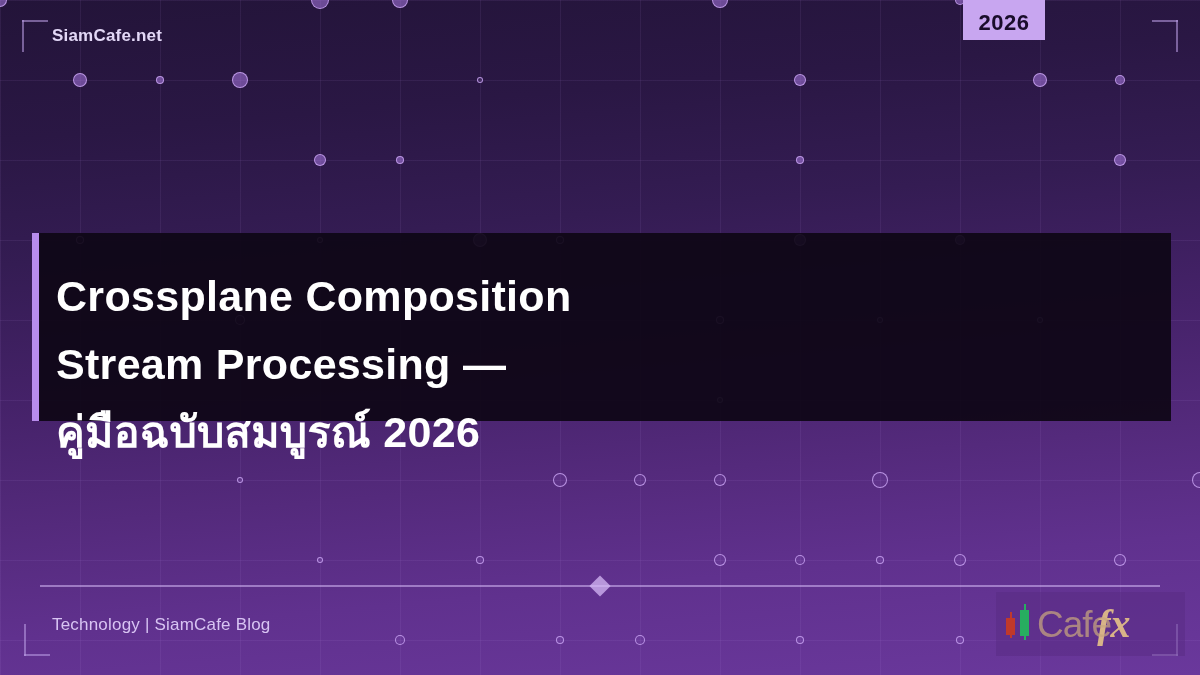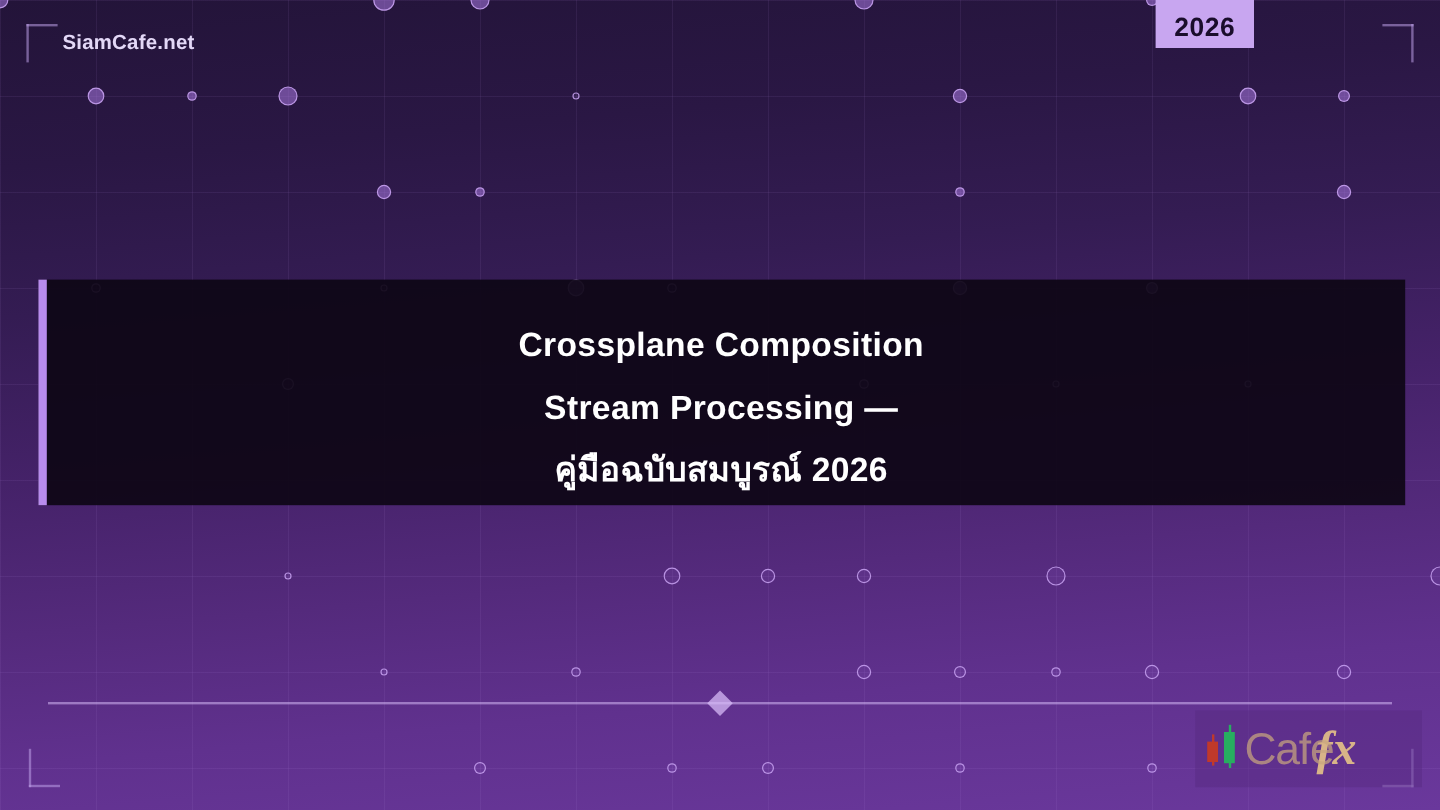--- a/index.html
+++ b/index.html
@@ -89,27 +89,26 @@
   .title-accent {
     position:absolute;
     left:32px; top:233px;
     width:7px; height:188px;
     background:#b88ced;
   }
   .title-text {
     position:absolute;
     left:56px; top:262px;
     width:1090px;
-    font-size:28px;
-    line-height:52px;
+    font-size:43px;
+    line-height:68px;
     font-weight:bold;
     color:#ffffff;
     letter-spacing:.3px;
     white-space:pre-wrap;
-    text-align:center;
   }
 
   
   .divider {
     position:absolute;
     left:40px; top:585px;
     width:1120px; height:2px;
     background:rgba(214,186,246,.55);
   }
   .divider-diamond {
@@ -243,20 +242,21 @@
   <div class="year-badge">2026</div>
 
   <div class="title-band"></div>
   <div class="title-accent"></div>
   <div class="title-text">Crossplane Composition
 Stream Processing —
 คู่มือฉบับสมบูรณ์ 2026</div>
 
   <div class="divider"></div>
   <div class="divider-diamond"></div>
+  <div class="footer-meta">Technology | SiamCafe Blog</div>
 
   <div class="logo">
     <div class="candles">
       <div class="candle" style="left:0; top:0; height:40px;">
         <div class="wick" style="top:8px; height:26px; background:#c0392b;"></div>
         <div class="body" style="top:14px; height:17px; background:#c0392b;"></div>
       </div>
       <div class="candle" style="left:14px; top:0; height:40px;">
         <div class="wick" style="top:0; height:36px; background:#27ae60;"></div>
         <div class="body" style="top:6px; height:26px; background:#27ae60;"></div>

